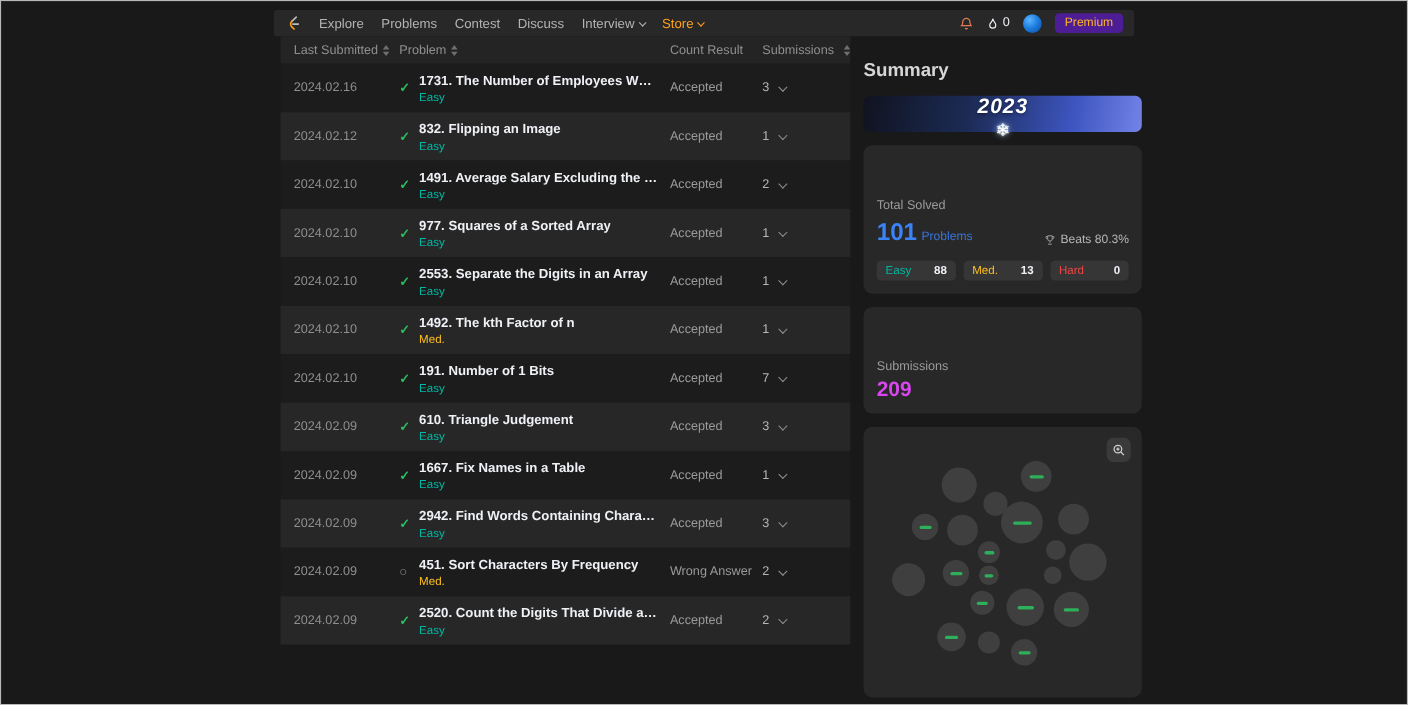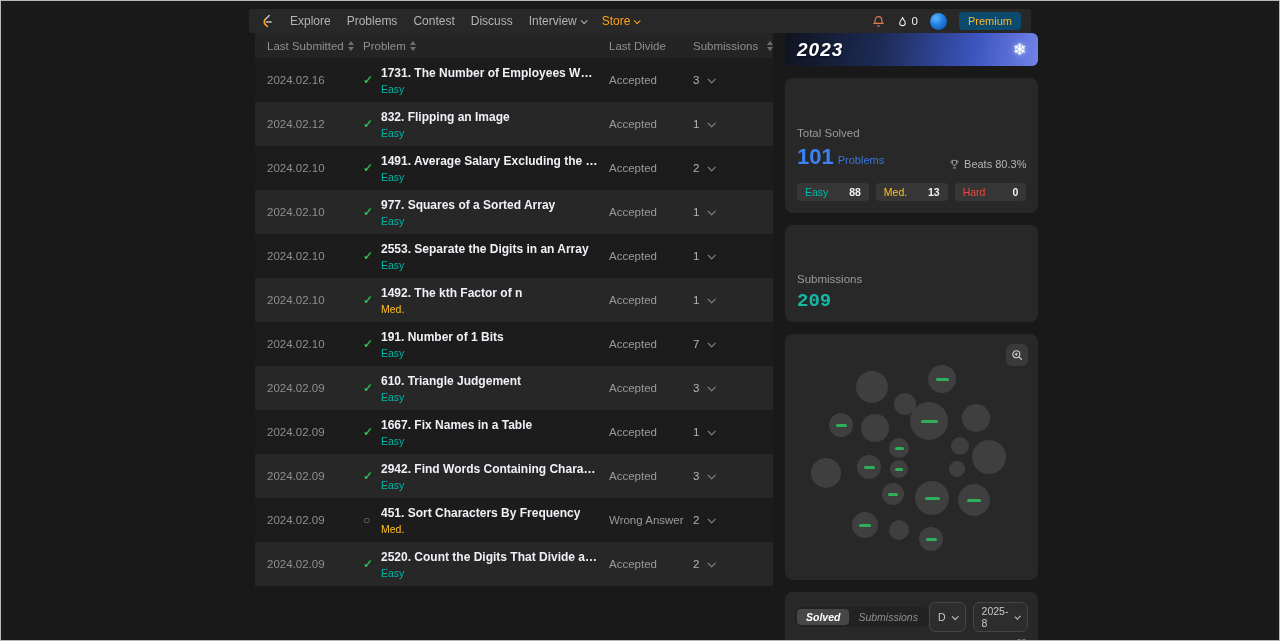--- a/index.html
+++ b/index.html
@@ -24,21 +24,21 @@
   }
   .nav-item.accent { color: #ffa116; }
   .nav-right { margin-left: auto; display: flex; align-items: center; gap: 12px; }
   .streak { display: flex; align-items: center; gap: 4px; font-size: 11.5px; color: #eff1f6; }
   .avatar {
     width: 17px; height: 17px; border-radius: 50%;
     background: radial-gradient(circle at 35% 30%, #5db4ff 0%, #1f7fe0 45%, #0a4a9e 100%);
   }
   .premium-btn {
     height: 18px; display: flex; align-items: center; padding: 0 9px; border-radius: 4px;
-    background: #0c4a6e; color: #ffb428; font-size: 11px; cursor: pointer;
+    background: #4c1d95; color: #ffb428; font-size: 11px; cursor: pointer;
   }
   .chev {
     width: 5px; height: 5px; border-right: 1.4px solid currentColor; border-bottom: 1.4px solid currentColor;
     display: inline-block; transform: rotate(45deg) translateY(-1px);
   }
   .chev.big { width: 6px; height: 6px; color: #8a8a8a; }
 
   
   .main { display: flex; gap: 12px; padding: 0 6px; }
   .history { width: 518px; }
@@ -73,20 +73,21 @@
   .p-title { font-size: 12px; font-weight: 700; color: #eff1f6; white-space: nowrap; overflow: hidden; text-overflow: ellipsis; }
   .p-diff { font-size: 10.5px; margin-top: 3px; }
   .row .col-result { font-size: 11.5px; color: #9a9a9a; }
   .row .col-subs { font-size: 11.5px; color: #b5b5b5; }
 
   
   .banner {
     height: 33px; border-radius: 6px; display: flex; align-items: center; justify-content: space-between;
     padding: 0 12px;
     background: linear-gradient(100deg, #10131f 0%, #1c2b55 38%, #3d55c0 75%, #7383e8 100%);
+    flex-direction: column;
   }
   .banner-year { font-size: 19px; font-weight: 800; font-style: italic; letter-spacing: 1px; color: #fff; text-shadow: 0 1px 3px rgba(0,0,0,.55); }
   .snowflake { font-size: 16px; color: #fff; text-shadow: 0 0 6px #bfe3ff, 0 0 2px #fff; }
   .card { background: #282828; border-radius: 8px; margin-top: 12px; }
   .solved-card { padding: 11px 12px 12px; }
   .muted-label { font-size: 11.5px; color: #9a9a9a; margin-top: 38px; }
   .solved-row { display: flex; align-items: flex-end; justify-content: space-between; margin-top: 5px; }
   .solved-count { font-size: 22px; font-weight: 700; }
   .solved-unit { font-size: 11px; margin-left: 4px; opacity: .85; }
   .beats { display: flex; align-items: center; gap: 4px; font-size: 11px; color: #b5b5b5; }
@@ -192,21 +193,21 @@
             </span>
           </div>
           <div class="th col-problem">
             <span>Problem</span>
             <span class="sort">
               <i class="s-up"></i>
               <i class="s-down"></i>
             </span>
           </div>
           <div class="th col-result">
-            <span>Last Divide</span>
+            <span>Count Result</span>
           </div>
           <div class="th col-subs">
             <span>Submissions</span>
             <span class="sort">
               <i class="s-up"></i>
               <i class="s-down"></i>
             </span>
           </div>
         </div>
       <div id="table-body">
@@ -387,20 +388,23 @@
             <div class="col-result">Accepted</div>
             <div class="col-subs">
               <span>2</span>
               <span class="chev big"></span>
             </div>
           </div>
         </div>
     </div>
 
     <div class="summary-col">
+      <div class="section-head">
+        <div class="section-title">Summary</div>
+      </div>
 
       <div class="banner">
         <span class="banner-year">2023</span>
         <span class="snowflake">❄</span>
       </div>
 
       <div class="card solved-card">
         <div class="muted-label">Total Solved</div>
         <div class="solved-row">
           <div>
@@ -427,21 +431,21 @@
             <div class="pill">
               <span class="p-label" style="color: rgb(239, 71, 67);">Hard</span>
               <span class="p-val">0</span>
             </div>
           </div>
       </div>
 
       <div class="stats-row">
         <div class="card stat-card">
           <div class="muted-label">Submissions</div>
-          <div class="stat-value" style="color: #14b8a6; font-family: Liberation Mono, monospace;">209</div>
+          <div class="stat-value" style="color: #d946ef;">209</div>
         </div>
       </div>
 
       <div class="card bubble-card">
         <div class="zoom-btn">
           <svg width="13" height="13" viewBox="0 0 16 16" fill="none" stroke="#d0d0d0" stroke-width="1.4">
             <circle cx="6.5" cy="6.5" r="4.3"></circle>
             <path d="M9.8 9.8 L13.2 13.2"></path>
             <path d="M6.5 4.7v3.6M4.7 6.5h3.6"></path>
           </svg>

